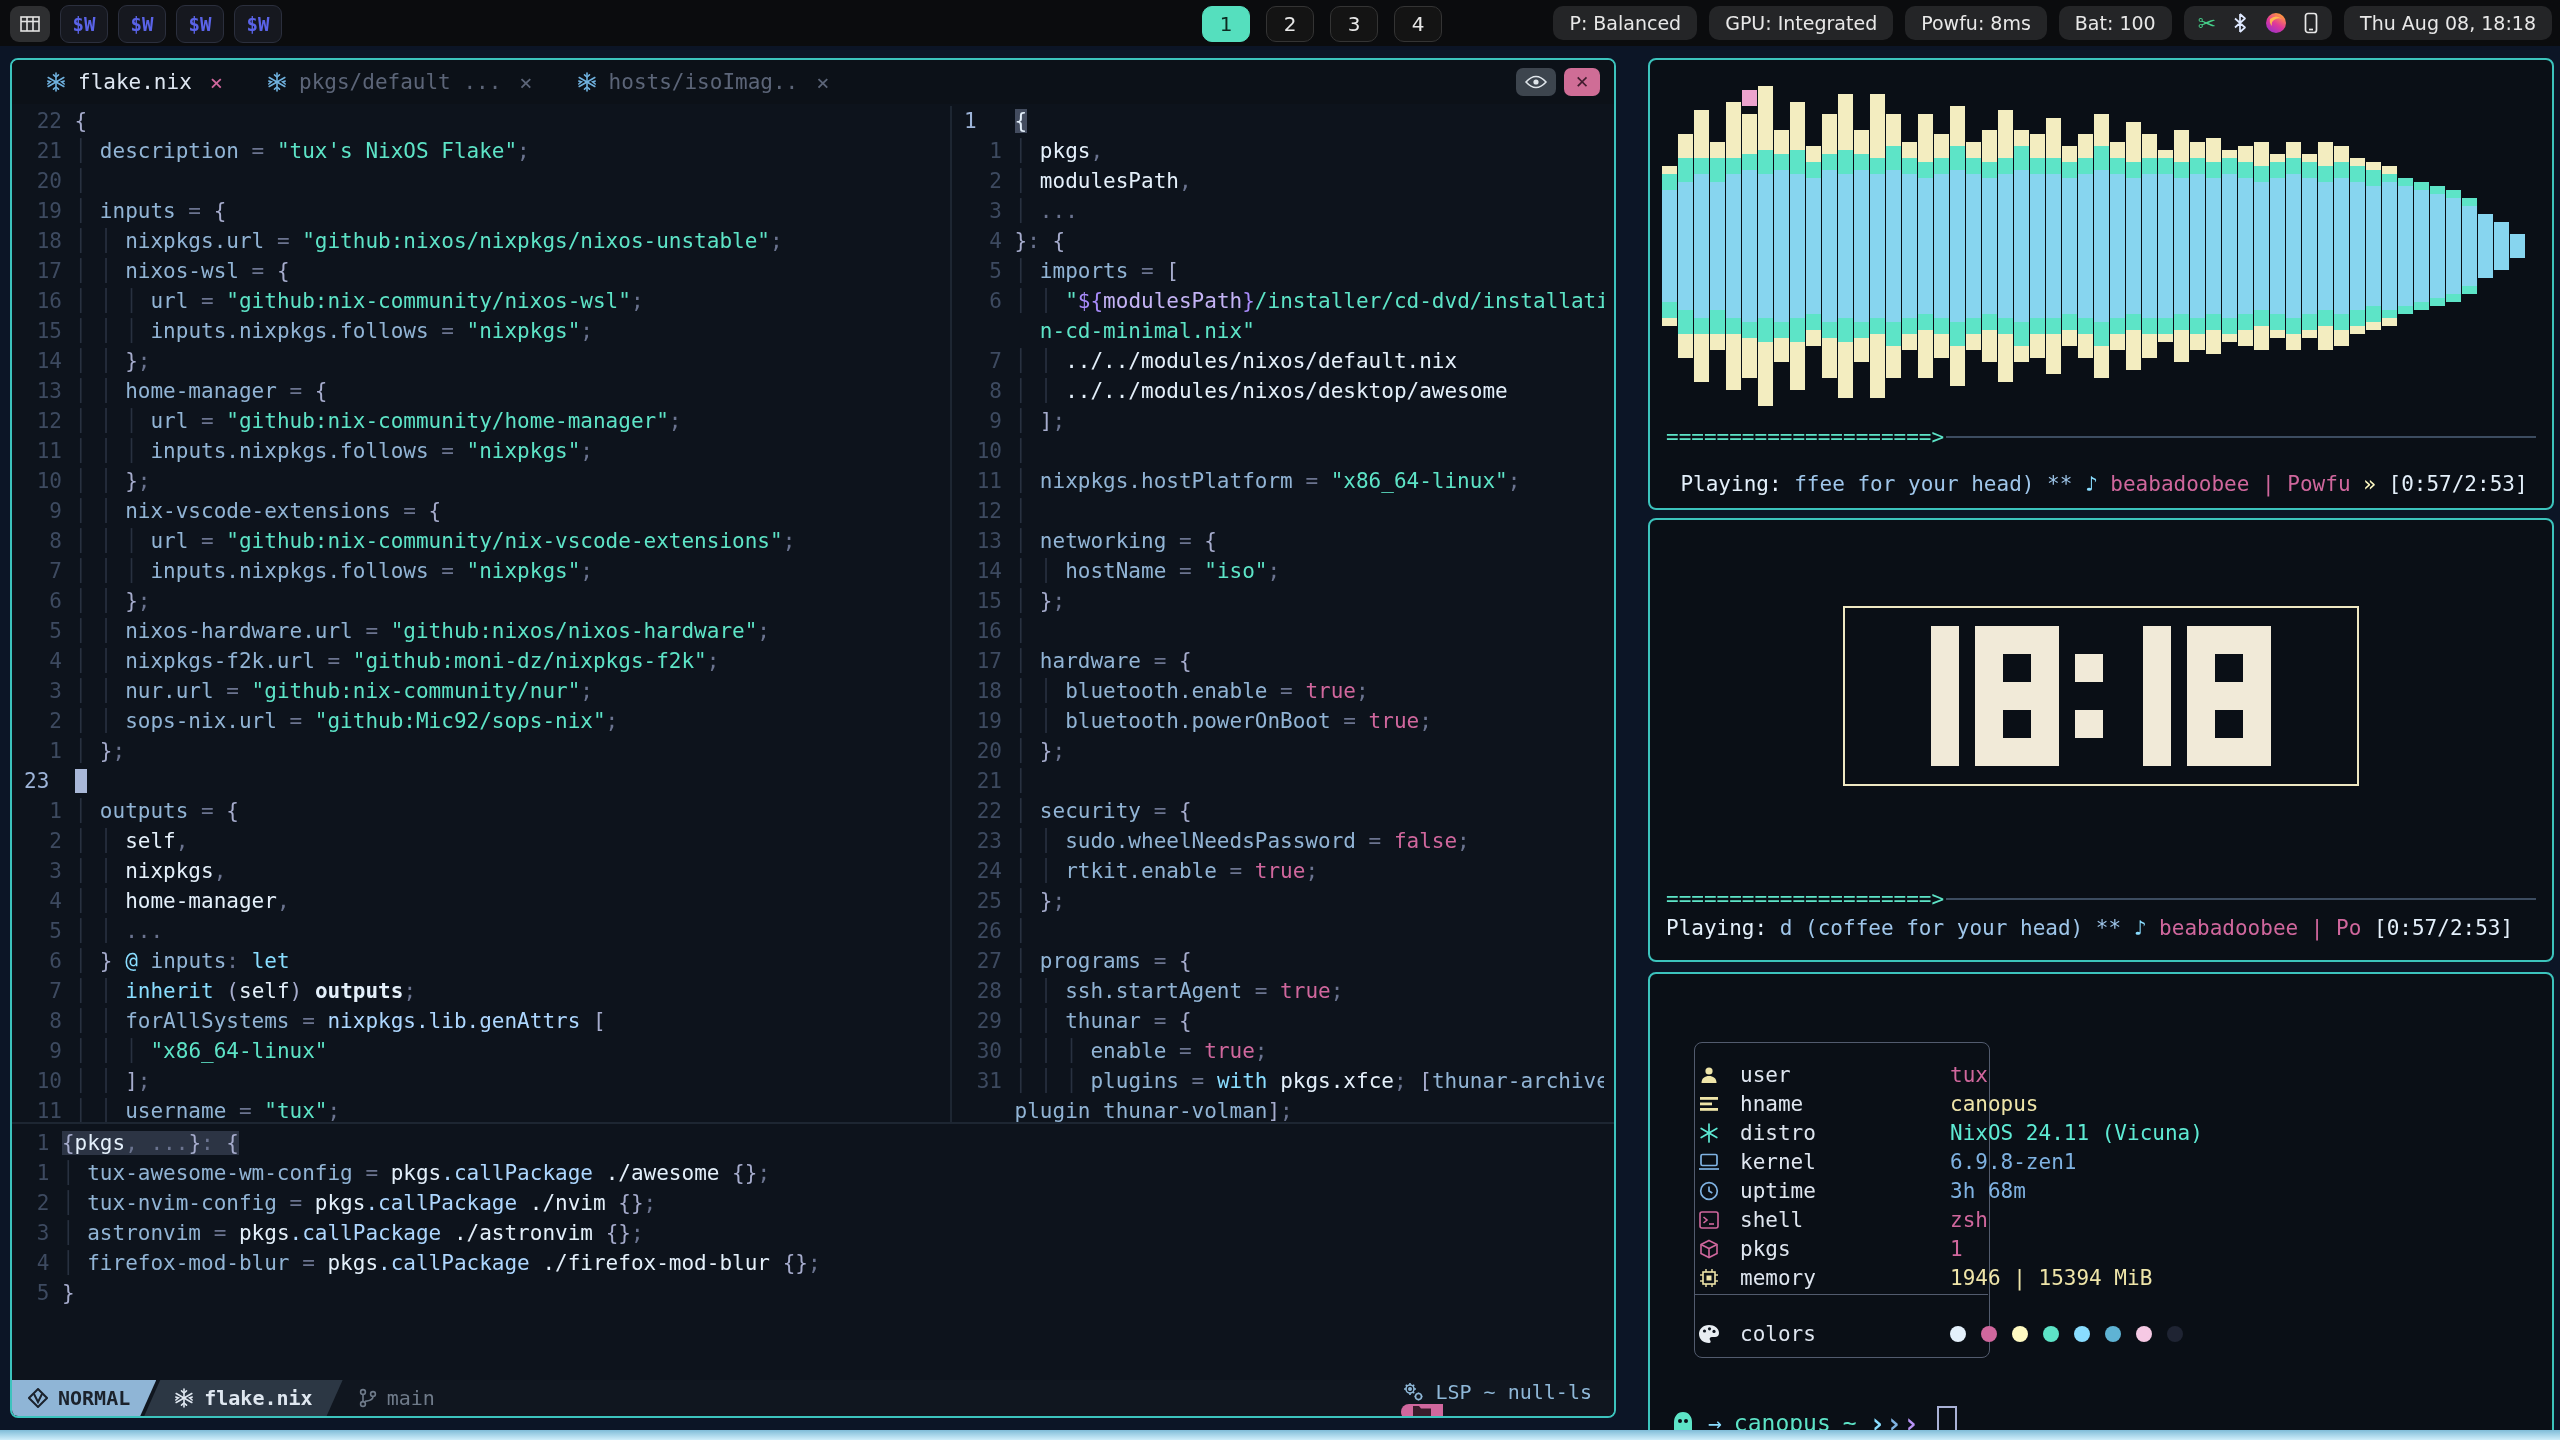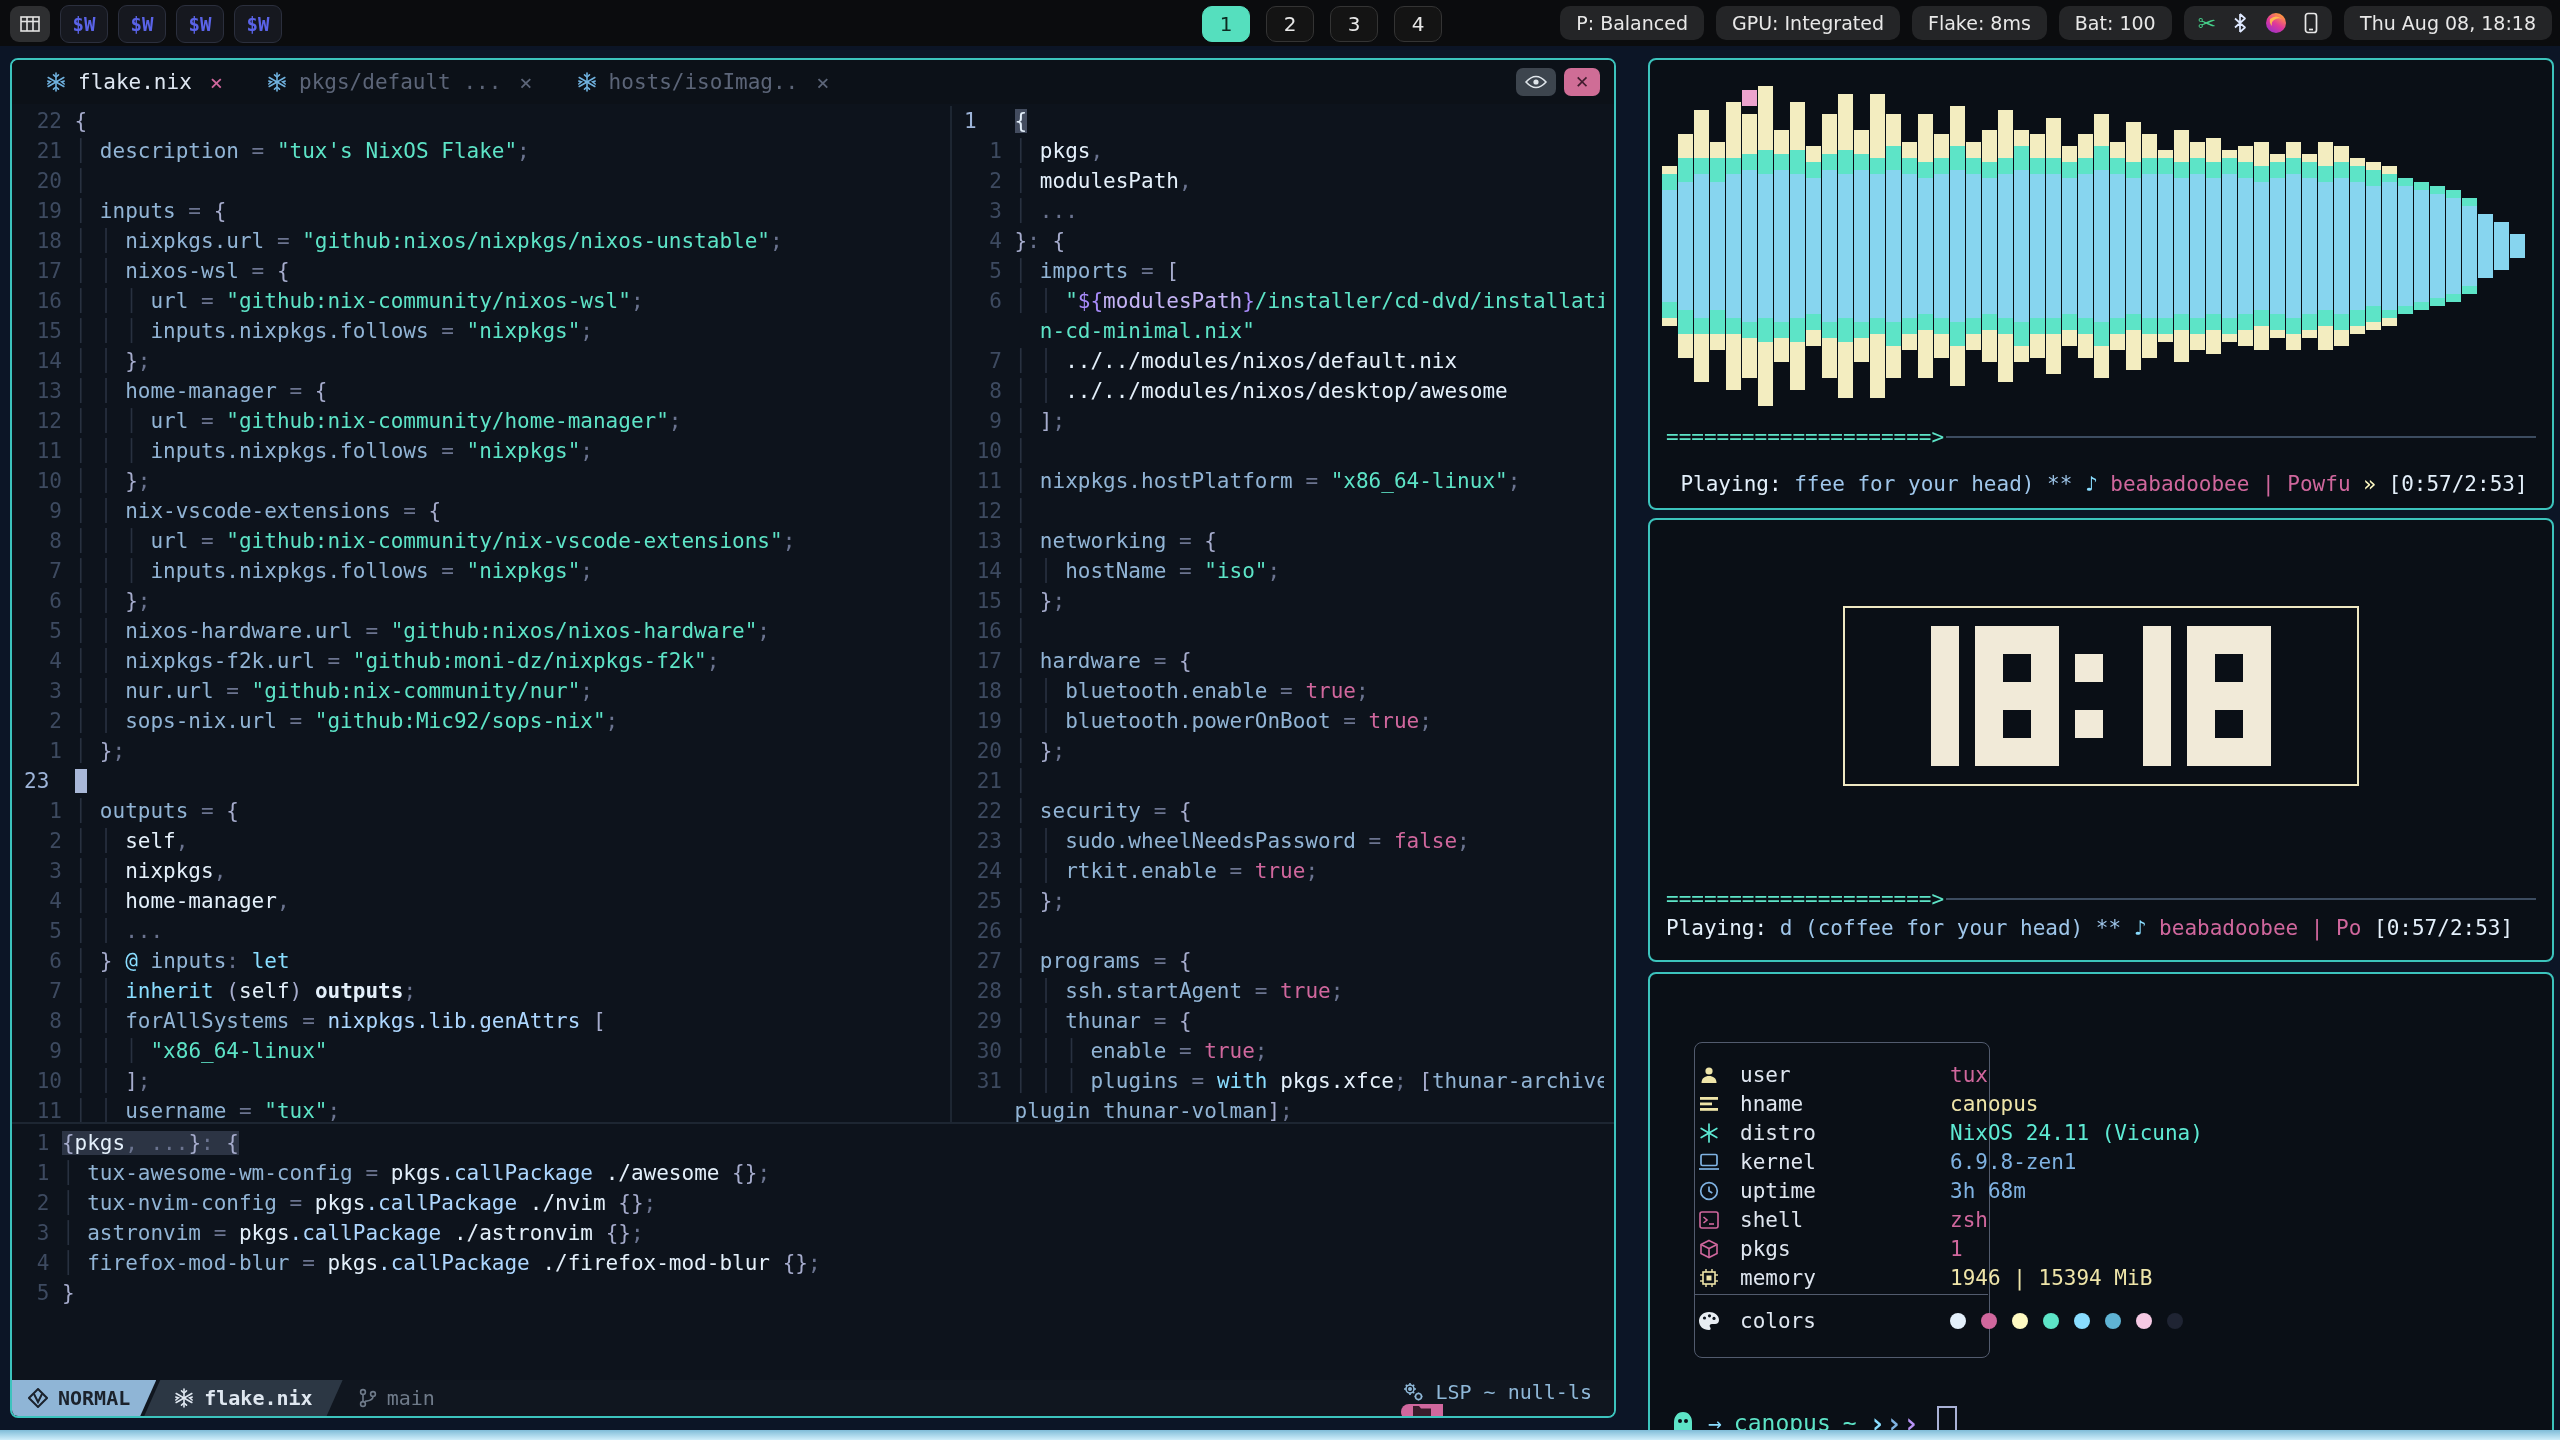--- a/index.html
+++ b/index.html
@@ -135,21 +135,21 @@
     <div class="tags" id="tags">
         <div class="tag active">1</div>
         <div class="tag">2</div>
         <div class="tag">3</div>
         <div class="tag">4</div>
       </div>
     <div class="bar-right">
       <div id="pills" style="display:flex;gap:12px;">
           <div class="pill">P: Balanced</div>
           <div class="pill">GPU: Integrated</div>
-          <div class="pill">Flake: 8ms</div>
+          <div class="pill">Powfu: 8ms</div>
           <div class="pill">Bat: 100</div>
         </div>
       <div class="pill icons">
         <span style="color:#45d08a;font-size:22px;">✂</span>
         <span>
           <svg width="16" height="22" viewBox="0 0 16 22">
               <path d="M8 2 L13 6.5 L8 11 L13 15.5 L8 20 M8 2 V20 M3 6.5 L13 15.5 M3 15.5 L13 6.5" stroke="#dfe9ff" stroke-width="1.7" fill="none" stroke-linejoin="round"></path>
             </svg>
         </span>
         <span>
@@ -726,21 +726,21 @@
                 <line x1="1" y1="13" x2="4" y2="13"></line>
                 <line x1="16" y1="7" x2="19" y2="7"></line>
                 <line x1="16" y1="13" x2="19" y2="13"></line>
               </g>
             </svg>
           </span>
           <span class="flbl">memory</span>
           <span class="fval c-cream">1946 | 15394 MiB</span>
         </div>
       </div>
-    <div class="frow" style="top:332px;">
+    <div class="frow" style="top:345px;">
       <span class="ficon c-white">
         <svg width="22" height="20" viewBox="0 0 22 20">
             <path d="M11 1 C5 1 1 5 1 10 C1 15 5 19 11 19 C13 19 13 17 12 16 C11 14.5 12 13 14 13 L17 13 C19.5 13 21 11.5 21 9 C21 4.5 16.5 1 11 1 Z" fill="#e8edf2"></path>
             <circle cx="6.5" cy="7" r="1.6" fill="#10161f"></circle>
             <circle cx="11.5" cy="4.8" r="1.6" fill="#10161f"></circle>
             <circle cx="16" c5="7" cy="7.4" r="1.6" fill="#10161f"></circle>
           </svg>
       </span>
       <span class="flbl">colors</span>
       <span class="dots" id="palette-dots">

